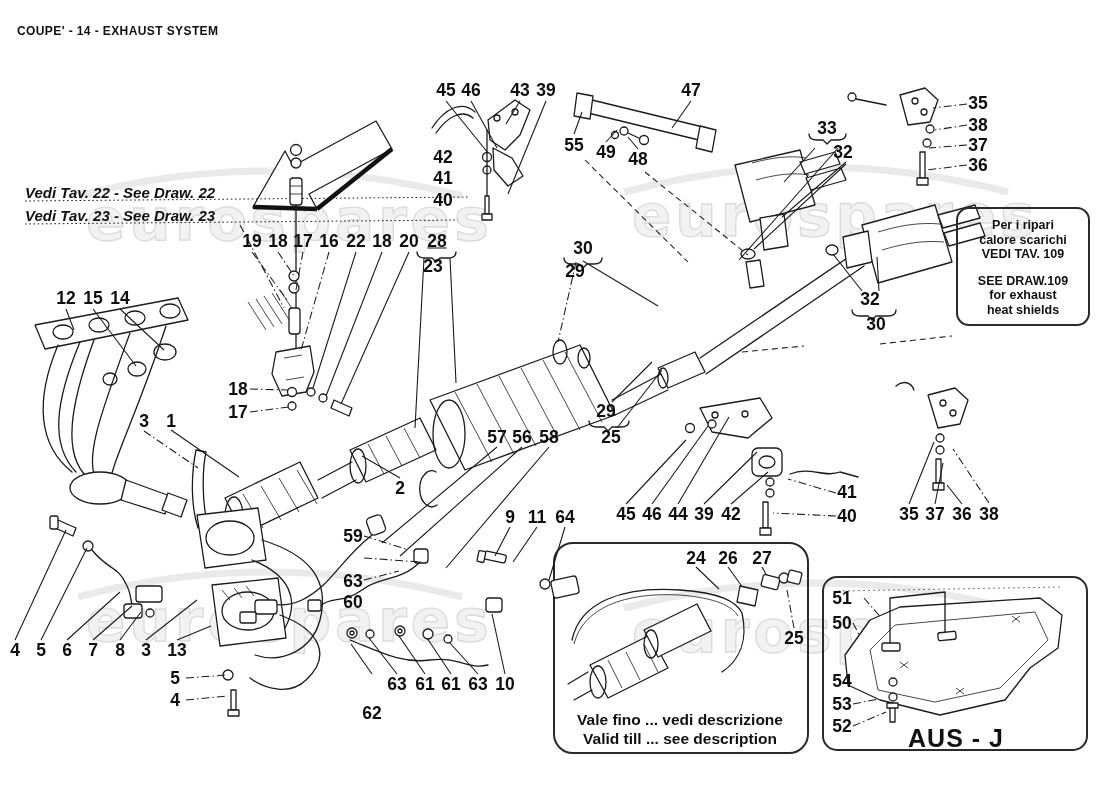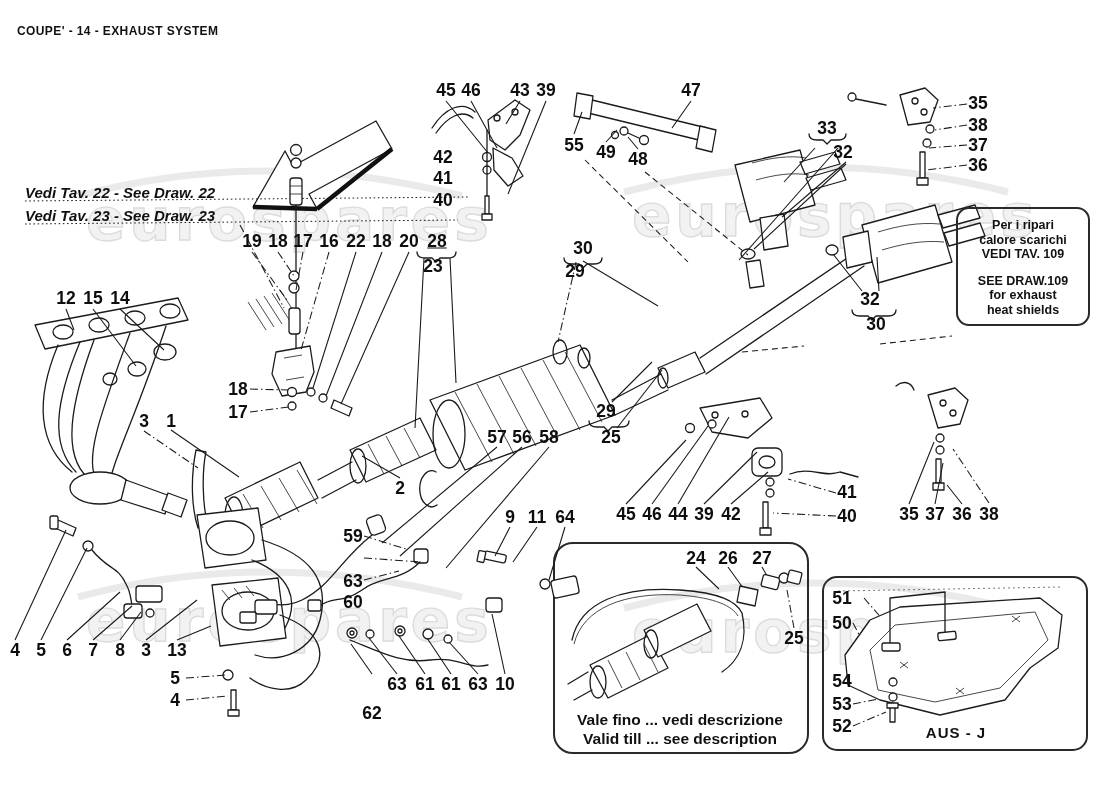--- a/index.html
+++ b/index.html
@@ -27,21 +27,21 @@
   .heat-box{position:absolute;left:956px;top:207px;width:130px;height:106px;border:2px solid #2a2a2a;
             border-radius:13px;text-align:center;font-weight:bold;font-size:12.5px;line-height:14.5px;
             padding-top:9px;background:transparent;}
   .heat-box .gap{height:12px}
   .inset{position:absolute;border:2px solid #2a2a2a;background:transparent;}
   .inset-center{left:553px;top:542px;width:252px;height:208px;border-radius:20px;}
   .inset-right{left:822px;top:576px;width:262px;height:171px;border-radius:15px;}
   .cap{position:absolute;font-weight:bold;text-align:center;white-space:nowrap;}
   .cap-v1{left:558px;top:711px;width:244px;font-size:15.5px;}
   .cap-v2{left:558px;top:730px;width:244px;font-size:15.5px;}
-  .cap-aus{left:886px;top:724px;width:140px;font-size:15px;letter-spacing:1px;}
+  .cap-aus{left:886px;top:724px;width:140px;font-size:25px;letter-spacing:1px;}
   
   #labels-layer{position:absolute;left:0;top:0;width:1100px;height:800px;}
   .plabel{position:absolute;transform:translate(-50%,-50%);font-weight:bold;font-size:17.5px;
           white-space:nowrap;color:#0e0e0e;}
 </style>
 </head>
 <body>
 
 <div class="page">
 

